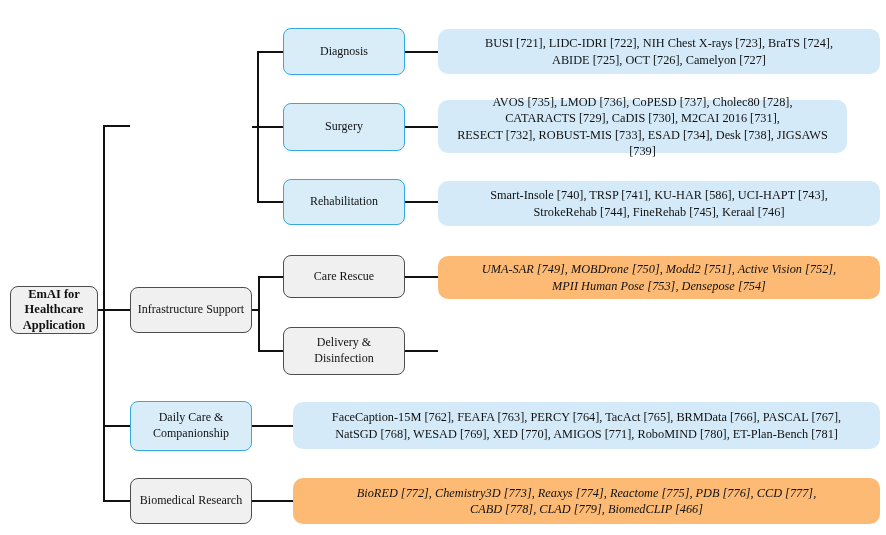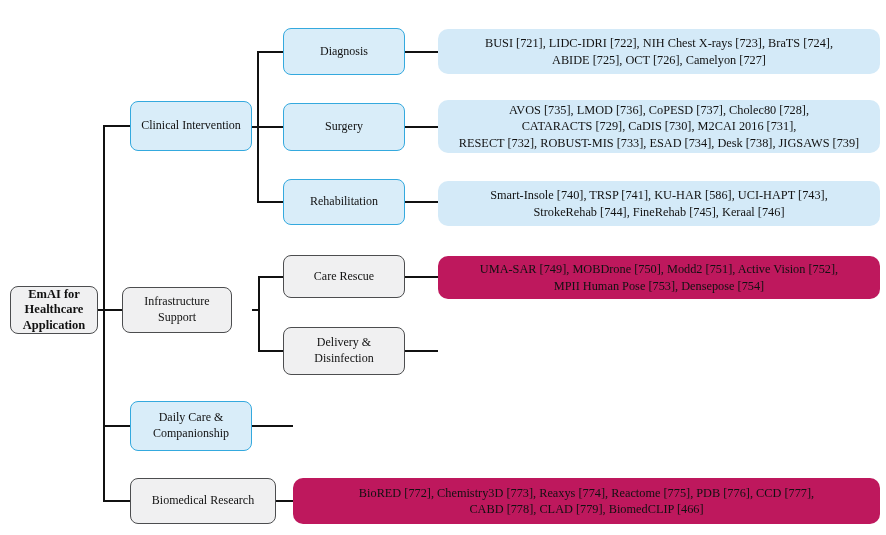--- a/index.html
+++ b/index.html
@@ -36,21 +36,21 @@
     text-align: center;
     box-sizing: border-box;
     border-radius: 10px;
     font-size: 12.3px;
     line-height: 1.34;
     white-space: pre-line;
     padding: 2px 6px;
     z-index: 2;
   }
   .leaf.blue { background: #d4eaf8; }
-  .leaf.gray { background: #be185d; }
+  .leaf.gray { background: #fdba74; font-style: italic; }
   .hl { position: absolute; height: 1.5px; background: #111111; z-index: 1; }
   .vl { position: absolute; width: 1.5px; background: #111111; z-index: 1; }
 </style>
 </head>
 <body>
 
 <div class="stage">
 
   <div class="hl" style="left:97px;  top:309px; width:33px"></div>
   <div class="vl" style="left:103px; top:125px; height:376px"></div>
@@ -73,30 +73,27 @@
   <div class="hl" style="left:405px; top:201px; width:33px"></div>
   <div class="hl" style="left:405px; top:276px; width:33px"></div>
   <div class="hl" style="left:405px; top:350px; width:33px"></div>
   <div class="hl" style="left:252px; top:425px; width:41px"></div>
   <div class="hl" style="left:252px; top:500px; width:41px"></div>
 
   <div class="node gray root" style="left:10px; top:286px; width:88px; height:48px">
     <span>EmAI for Healthcare Application</span>
   </div>
 
-  <div class="node blue" style="left:130px; top:101px; width:122px; height:50px">
-    <span>Clinical Intervention</span>
-  </div>
-  <div class="node gray" style="left:122px; top:287px; width:110px; height:46px">
+  <div class="node gray" style="left:130px; top:287px; width:122px; height:46px">
     <span>Infrastructure Support</span>
   </div>
   <div class="node blue" style="left:130px; top:401px; width:122px; height:50px">
     <span>Daily Care &amp; Companionship</span>
   </div>
-  <div class="node gray" style="left:130px; top:478px; width:146px; height:46px">
+  <div class="node gray" style="left:130px; top:478px; width:122px; height:46px">
     <span>Biomedical Research</span>
   </div>
 
   <div class="node blue" style="left:283px; top:28px; width:122px; height:47px">
     <span>Diagnosis</span>
   </div>
   <div class="node blue" style="left:283px; top:103px; width:122px; height:48px">
     <span>Surgery</span>
   </div>
   <div class="node blue" style="left:283px; top:179px; width:122px; height:46px">
@@ -106,31 +103,35 @@
     <span>Care Rescue</span>
   </div>
   <div class="node gray" style="left:283px; top:327px; width:122px; height:48px">
     <span>Delivery &amp; Disinfection</span>
   </div>
 
   <div class="leaf blue" style="left:438px; top:29px; width:442px; height:45px">
     <span>BUSI [721], LIDC-IDRI [722], NIH Chest X-rays [723], BraTS [724],
 ABIDE [725], OCT [726], Camelyon [727]</span>
   </div>
-  <div class="leaf blue" style="left:438px; top:100px; width:442px; height:53px">
+  <div class="leaf blue" style="left:438px; top:100px; width:409px; height:53px">
     <span>AVOS [735], LMOD [736], CoPESD [737], Cholec80 [728],
 CATARACTS [729], CaDIS [730], M2CAI 2016 [731],
 RESECT [732], ROBUST-MIS [733], ESAD [734], Desk [738], JIGSAWS [739]</span>
   </div>
   <div class="leaf blue" style="left:438px; top:181px; width:442px; height:45px">
     <span>Smart-Insole [740], TRSP [741], KU-HAR [586], UCI-HAPT [743],
 StrokeRehab [744], FineRehab [745], Keraal [746]</span>
   </div>
   <div class="leaf gray" style="left:438px; top:256px; width:442px; height:43px">
     <span>UMA-SAR [749], MOBDrone [750], Modd2 [751], Active Vision [752],
 MPII Human Pose [753], Densepose [754]</span>
   </div>
+  <div class="leaf blue" style="left:293px; top:402px; width:587px; height:47px">
+    <span>FaceCaption-15M [762], FEAFA [763], PERCY [764], TacAct [765], BRMData [766], PASCAL [767],
+NatSGD [768], WESAD [769], XED [770], AMIGOS [771], RoboMIND [780], ET-Plan-Bench [781]</span>
+  </div>
   <div class="leaf gray" style="left:293px; top:478px; width:587px; height:46px">
     <span>BioRED [772], Chemistry3D [773], Reaxys [774], Reactome [775], PDB [776], CCD [777],
 CABD [778], CLAD [779], BiomedCLIP [466]</span>
   </div>
 
 </div>
 
 </body></html>

